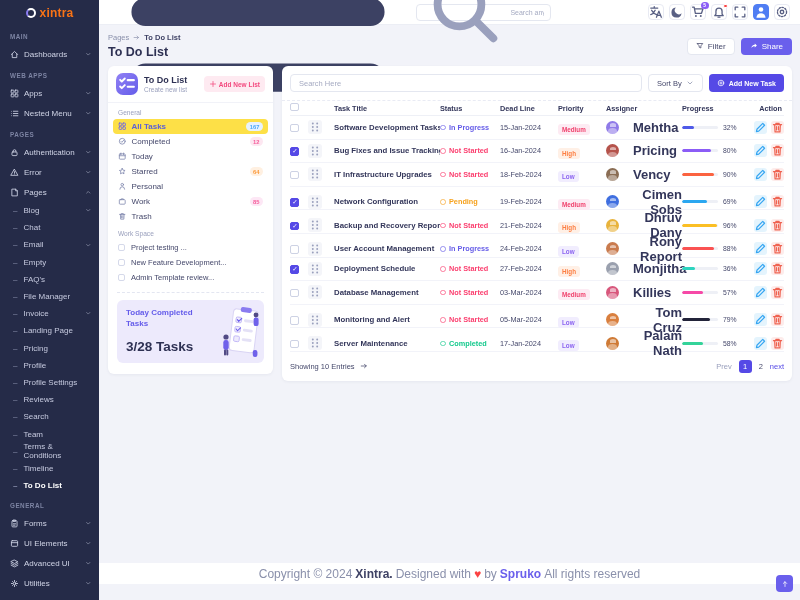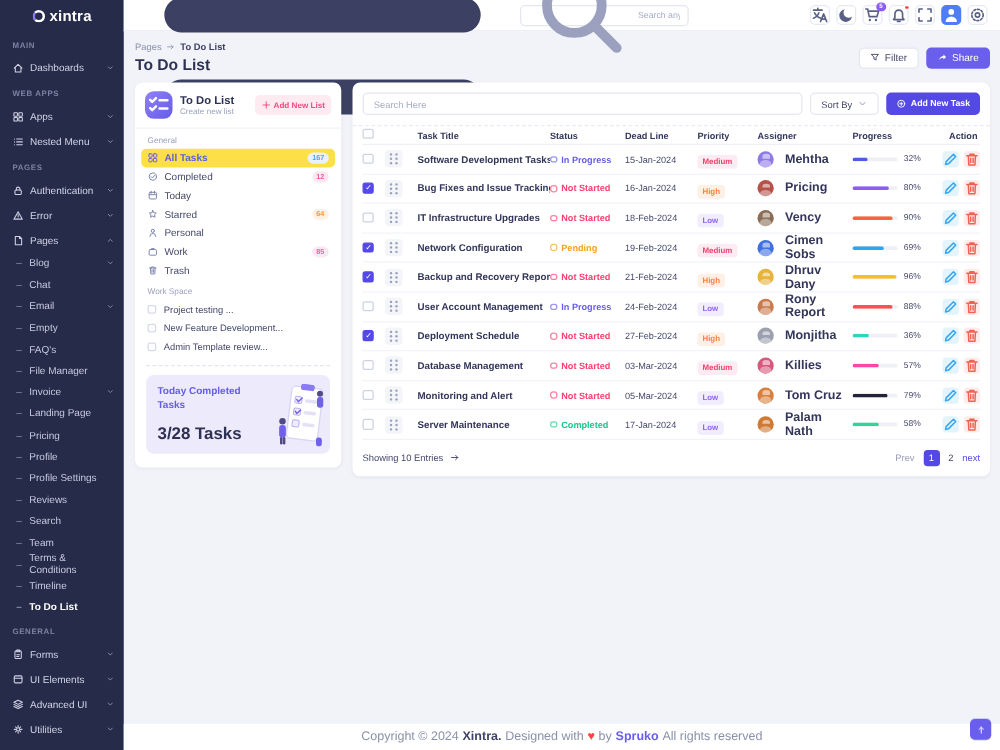--- a/index.html
+++ b/index.html
@@ -4,21 +4,21 @@
 <style>
   * { margin:0; padding:0; box-sizing:border-box; }
   html,body { width:800px; height:600px; overflow:hidden; }
   body { font-family:"Liberation Sans", sans-serif; background:#f2f3f9; color:#33365a; }
   .app { display:flex; width:800px; height:600px; }
 
   
   .sidebar { width:99px; flex-shrink:0; background:#252b48; display:flex; flex-direction:column; }
   .logo { height:25px; display:flex; align-items:center; justify-content:center; gap:4px; cursor:pointer; }
   .logo-ring { width:10px; height:10px; border:2.6px solid #fff; border-left-color:#8a7bf0; border-radius:50%; }
-  .logo-text { color:#ffffff; font-weight:bold; font-size:12px; letter-spacing:.2px; }
+  .logo-text { color:#f97316; font-weight:bold; font-size:12px; letter-spacing:.2px; }
   .nav { flex:1; padding:0 0 4px; overflow:hidden; }
   .sec-label { font-size:6.3px; font-weight:bold; color:#7d84a3; text-transform:uppercase; letter-spacing:.5px; padding:8px 10px 4px; }
   .nav-item { display:flex; align-items:center; gap:5px; height:20px; padding:0 8px 0 10px; font-size:8px; color:#d0d4e6; cursor:pointer; }
   .nav-item svg { width:9px; height:9px; flex-shrink:0; }
   .nav-item .chev { width:6.5px; height:6.5px; margin-left:auto; opacity:.75; }
   .sub-item { height:17.2px; padding-left:13px; color:#c6cadf; gap:6px; }
   .sub-item .dash { color:#8c92b0; font-size:8px; }
   .sub-item.active { color:#fff; font-weight:bold; }
 
   
@@ -90,21 +90,21 @@
   .cbox { width:8.5px; height:8.5px; border:1px solid #cdd2e4; border-radius:2px; background:#fff; position:relative; cursor:pointer; display:inline-block; }
   .cbox.checked { background:#5549e6; border-color:#5549e6; }
   .cbox.checked::after { content:"✓"; position:absolute; top:-1px; left:1.2px; color:#fff; font-size:6.5px; }
   .drag { width:14px; height:14px; border-radius:3px; background:#f4f5f9; color:#9aa0bd; display:flex; align-items:center; justify-content:center; cursor:grab; }
   .drag svg { width:8px; height:8px; }
   .cell-title { font-size:7.8px; font-weight:bold; color:#33365a; white-space:nowrap; overflow:hidden; }
   .status { display:flex; align-items:center; gap:3.5px; font-size:7.3px; font-weight:bold; }
   .status::before { content:""; width:3.5px; height:3.5px; border:1px solid currentColor; border-radius:50%; opacity:.65; flex-shrink:0; }
   .cell-date { font-size:7.3px; color:#45486b; }
   .prio { display:inline-block; font-size:6.3px; font-weight:bold; padding:2px 4px; border-radius:3px; }
-  .assigner { display:flex; align-items:center; gap:9px; font-size:10px; font-weight:bold; color:#33365a; }
+  .assigner { display:flex; align-items:center; gap:14px; font-size:13px; font-weight:bold; color:#33365a;text-align:right; }
   .av { width:13px; height:13px; border-radius:50%; flex-shrink:0; position:relative; overflow:hidden; }
   .av::after { content:""; position:absolute; left:3.5px; top:2.5px; width:6px; height:3.5px; border-radius:50% 50% 0 0; background:rgba(255,255,255,.55); }
   .av::before { content:""; position:absolute; left:2px; top:7.5px; width:9px; height:6px; border-radius:50% 50% 0 0; background:rgba(255,255,255,.4); }
   .progress-cell { display:flex; align-items:center; gap:5px; }
   .track { width:36px; height:3px; border-radius:2px; background:#eef0f6; overflow:hidden; }
   .fill { display:block; height:3px; border-radius:2px; }
   .pct { font-size:6.8px; color:#45486b; }
   .actions { display:flex; gap:4px; justify-content:flex-end; }
   .act { width:13px; height:13px; border-radius:3px; border:none; cursor:pointer; display:flex; align-items:center; justify-content:center; }
   .act svg { width:7.5px; height:7.5px; }
@@ -112,21 +112,21 @@
   .act-del { background:#fdeceb; color:#ef6351; }
   .table-footer { display:flex; align-items:center; padding:8px; font-size:7.5px; color:#45486b; }
   .entries { display:flex; align-items:center; gap:5px; }
   .entries svg { width:8px; height:8px; color:#45486b; }
   .pager { margin-left:auto; display:flex; align-items:center; gap:7px; }
   .pg-prev { color:#9aa0bd; cursor:default;padding-left:34px; }
   .pg-num { color:#45486b; cursor:pointer; }
   .pg-num.active { width:13px; height:13px; background:#5549e6; color:#fff; border-radius:3px; display:flex; align-items:center; justify-content:center; }
   .pg-next { color:#5549e6; cursor:pointer; }
 
-  .copyright { position:absolute; left:0; right:0; bottom:0; height:21px; background:#fff; display:flex; align-items:center; justify-content:center; gap:3px; font-size:10px; color:#8a90ab; }
+  .copyright { position:absolute; left:0; right:0; bottom:16px; height:21px; background:#fff; display:flex; align-items:center; justify-content:center; gap:3px; font-size:12px; color:#8a90ab; }
   .copyright .brand { color:#3f4265; font-weight:bold; }
   .copyright .heart { color:#fb4242; }
   .copyright .vendor { color:#6a5fec; font-weight:bold; }
   .scroll-top { position:fixed; right:7px; bottom:8px; width:17px; height:17px; background:#6a5fec; color:#fff; border:none; border-radius:4px; cursor:pointer; display:flex; align-items:center; justify-content:center; z-index:5; }
   .scroll-top svg { width:9px; height:9px; }
 </style>
 </head>
 <body>
 
 <div class="app">

